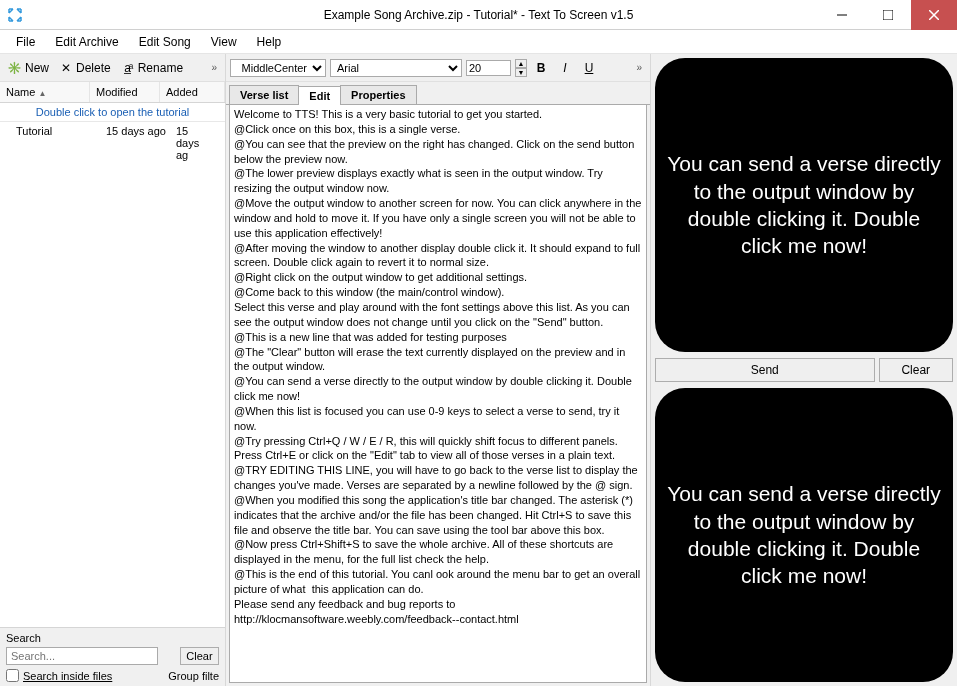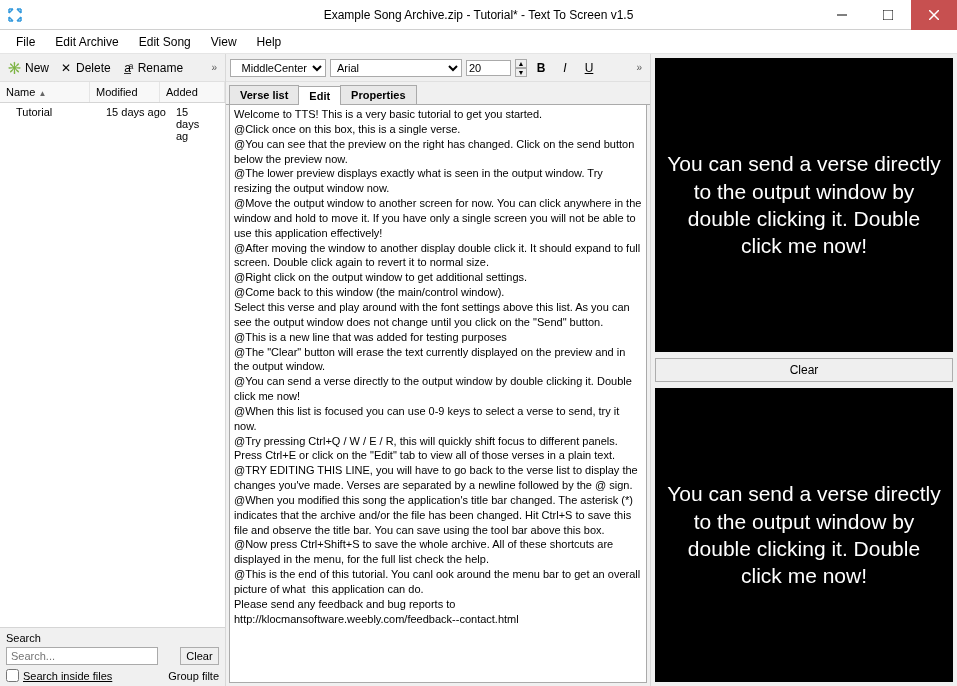--- a/index.html
+++ b/index.html
@@ -59,21 +59,21 @@
 .italic { font-style:italic; }
 .underline { text-decoration:underline; }
 
 .tabs { display:flex; border-bottom:1px solid #aaa; background:#f0f0f0; padding-top:3px; padding-left:3px; gap:0;font-weight:bold;}
 .tab { padding:3px 10px; font-size:11px; border:1px solid #aaa; border-bottom:none; background:#e8e8e8; margin-right:-1px; position:relative; }
 .tab.active { background:#fff; top:1px; }
 
 .editor { flex:1; background:#fff; border:1px solid #aaa; border-top:none; margin:0 3px 3px 3px; overflow:auto; padding:2px 4px; font-size:11px; line-height:1.35; white-space:pre-wrap; }
 
 .rightpanel { width:306px; display:flex; flex-direction:column; background:#f0f0f0; }
-.preview { flex:1; background:#000; color:#fff; display:flex; align-items:center; justify-content:center; text-align:center; padding:12px; margin:4px; }
+.preview { flex:1; background:#000; color:#fff; display:flex; align-items:center; justify-content:center; text-align:center; padding:12px; margin:4px;border-radius:30px; }
 .preview .txt { font-size:21px; line-height:1.3; }
 .btnrow { display:flex; gap:4px; padding:2px 4px; }
 .btnrow button { flex:1; padding:4px 0; font-size:12px; background:#efefef; border:1px solid #adadad; }
 .btnrow button.send { flex:3; }
 .btnrow button.clear { flex:1; }
 </style>
 </head>
 <body>
 
 <div class="titlebar">
@@ -127,20 +127,21 @@
         <span>Rename</span>
       </div>
       <div class="expander">»</div>
     </div>
     <div class="listhead">
       <div class="col name"><span>Name</span> <span class="sortarrow">▲</span></div>
       <div class="col mod">Modified</div>
       <div class="col add">Added</div>
     </div>
     <div class="listbody">
+      <div class="hintbar">Double click to open the tutorial</div>
       <div class="row">
         <div class="c1">Tutorial</div>
         <div class="c2">15 days ago</div>
         <div class="c3">15 days ag</div>
       </div>
     </div>
     <div class="searchblock">
       <span class="lbl">Search</span>
       <div class="searchrow">
         <input type="text" placeholder="Search..." style="">
@@ -194,19 +195,20 @@
 @Now press Ctrl+Shift+S to save the whole archive. All of these shortcuts are displayed in the menu, for the full list check the help.
 @This is the end of this tutorial. You canl ook around the menu bar to get an overall picture of what  this application can do.
 Please send any feedback and bug reports to http://klocmansoftware.weebly.com/feedback--contact.html</div>
   </div>
 
   <div class="rightpanel">
     <div class="preview">
       <div class="txt">You can send a verse directly to the output window by double clicking it. Double click me now!</div>
     </div>
     <div class="btnrow">
+      <button class="send">Send</button>
       <button class="clear">Clear</button>
     </div>
     <div class="preview">
       <div class="txt">You can send a verse directly to the output window by double clicking it. Double click me now!</div>
     </div>
   </div>
 </div>
 
 </body></html>

